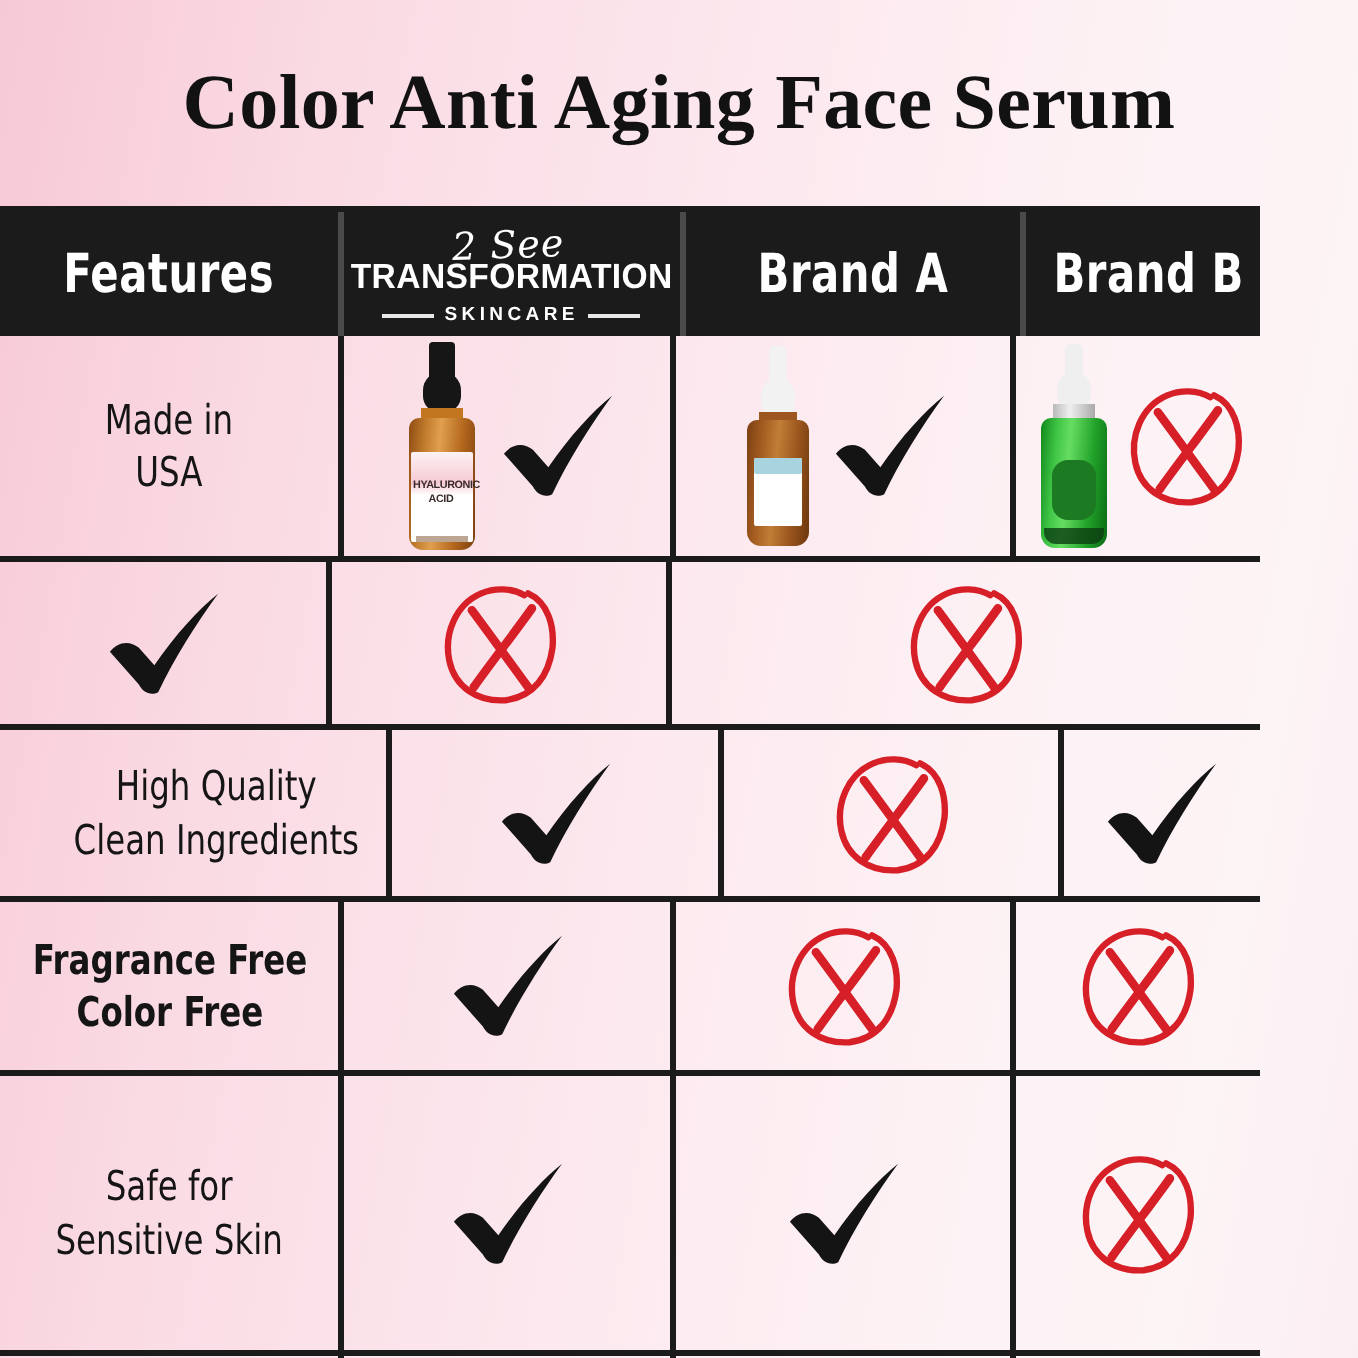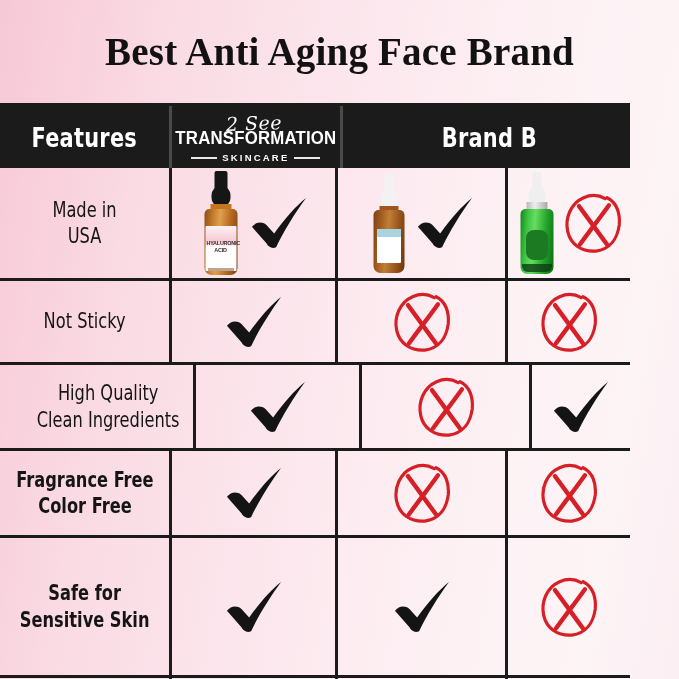--- a/index.html
+++ b/index.html
@@ -161,40 +161,43 @@
   .empty-row{ flex:1 1 auto; }
   .empty-row .cell{
     border-right:3px solid #1b1b1b;
   }
   .empty-row .cell:last-child{ border-right:none; }
 </style>
 </head>
 <body>
 
 <div class="title-bar">
-  <div class="title">Best Anti Aging Face Brand</div>
+  <div class="title">Color Anti Aging Face Serum</div>
 </div>
 
 <div class="table">
 
   <div class="row header-row">
     <div class="cell c1">
       <span class="header-label">Features</span>
     </div>
     <div class="cell c2">
       <div class="logo">
         <span class="logo-script">2 See</span>
         <span class="logo-main">TRANSFORMATION</span>
         <span class="logo-sub">
           <i class="bar"></i>
           <span class="word">SKINCARE</span>
           <i class="bar"></i>
         </span>
       </div>
     </div>
+    <div class="cell c3">
+      <span class="header-label">Brand A</span>
+    </div>
     <div class="cell c4">
       <span class="header-label">Brand B</span>
     </div>
   </div>
 
   <div id="rows-host" style="display:contents"><div class="row body-row" style="flex: 0 0 113px;">
         <div class="cell c1">
        <span class="feature-label">Made in
 USA</span>
      </div>
@@ -253,23 +256,20 @@
     <g fill="none" stroke="#d61f26" stroke-linecap="round" stroke-width="3.4">
       <path d="M47 8 C58 13 61 26 60 37 C58 52 50 63 35 65 C20 66 8 58 5 44
                C2 30 8 14 22 8 C29 5 38 5 45 9"></path>
       <path d="M17 17 C26 29 36 43 47 58" stroke-width="4.6"></path>
       <path d="M49 16 C39 30 28 44 18 58" stroke-width="4.6"></path>
     </g>
   </svg>
        </div>
      </div>
       </div><div class="row body-row" style="flex: 0 0 84px;">
-        <div class="cell c1">
-       <span class="feature-label">Not Sticky</span>
-     </div>
      <div class="cell c2">
        <div class="cell-inner">
 
          <svg class="mark check" viewBox="0 0 64 58">
     <path d="M4 33 C8 28 14 27 19 31 L27 40 C38 24 50 11 60 3 C49 18 37 37 29 54 C25 56 21 54 19 50 Z" fill="#141414"></path>
   </svg>
        </div>
      </div>
      <div class="cell c3">
        <div class="cell-inner">
@@ -363,21 +363,21 @@
          <svg class="mark cross" viewBox="0 0 64 70">
     <g fill="none" stroke="#d61f26" stroke-linecap="round" stroke-width="3.4">
       <path d="M47 8 C58 13 61 26 60 37 C58 52 50 63 35 65 C20 66 8 58 5 44
                C2 30 8 14 22 8 C29 5 38 5 45 9"></path>
       <path d="M17 17 C26 29 36 43 47 58" stroke-width="4.6"></path>
       <path d="M49 16 C39 30 28 44 18 58" stroke-width="4.6"></path>
     </g>
   </svg>
        </div>
      </div>
-      </div><div class="row body-row" style="flex: 0 0 140px; font-weight: bold;">
+      </div><div class="row body-row" style="flex: 0 0 140px;">
         <div class="cell c1">
        <span class="feature-label">Safe for
 Sensitive Skin</span>
      </div>
      <div class="cell c2">
        <div class="cell-inner">
 
          <svg class="mark check" viewBox="0 0 64 58">
     <path d="M4 33 C8 28 14 27 19 31 L27 40 C38 24 50 11 60 3 C49 18 37 37 29 54 C25 56 21 54 19 50 Z" fill="#141414"></path>
   </svg>

